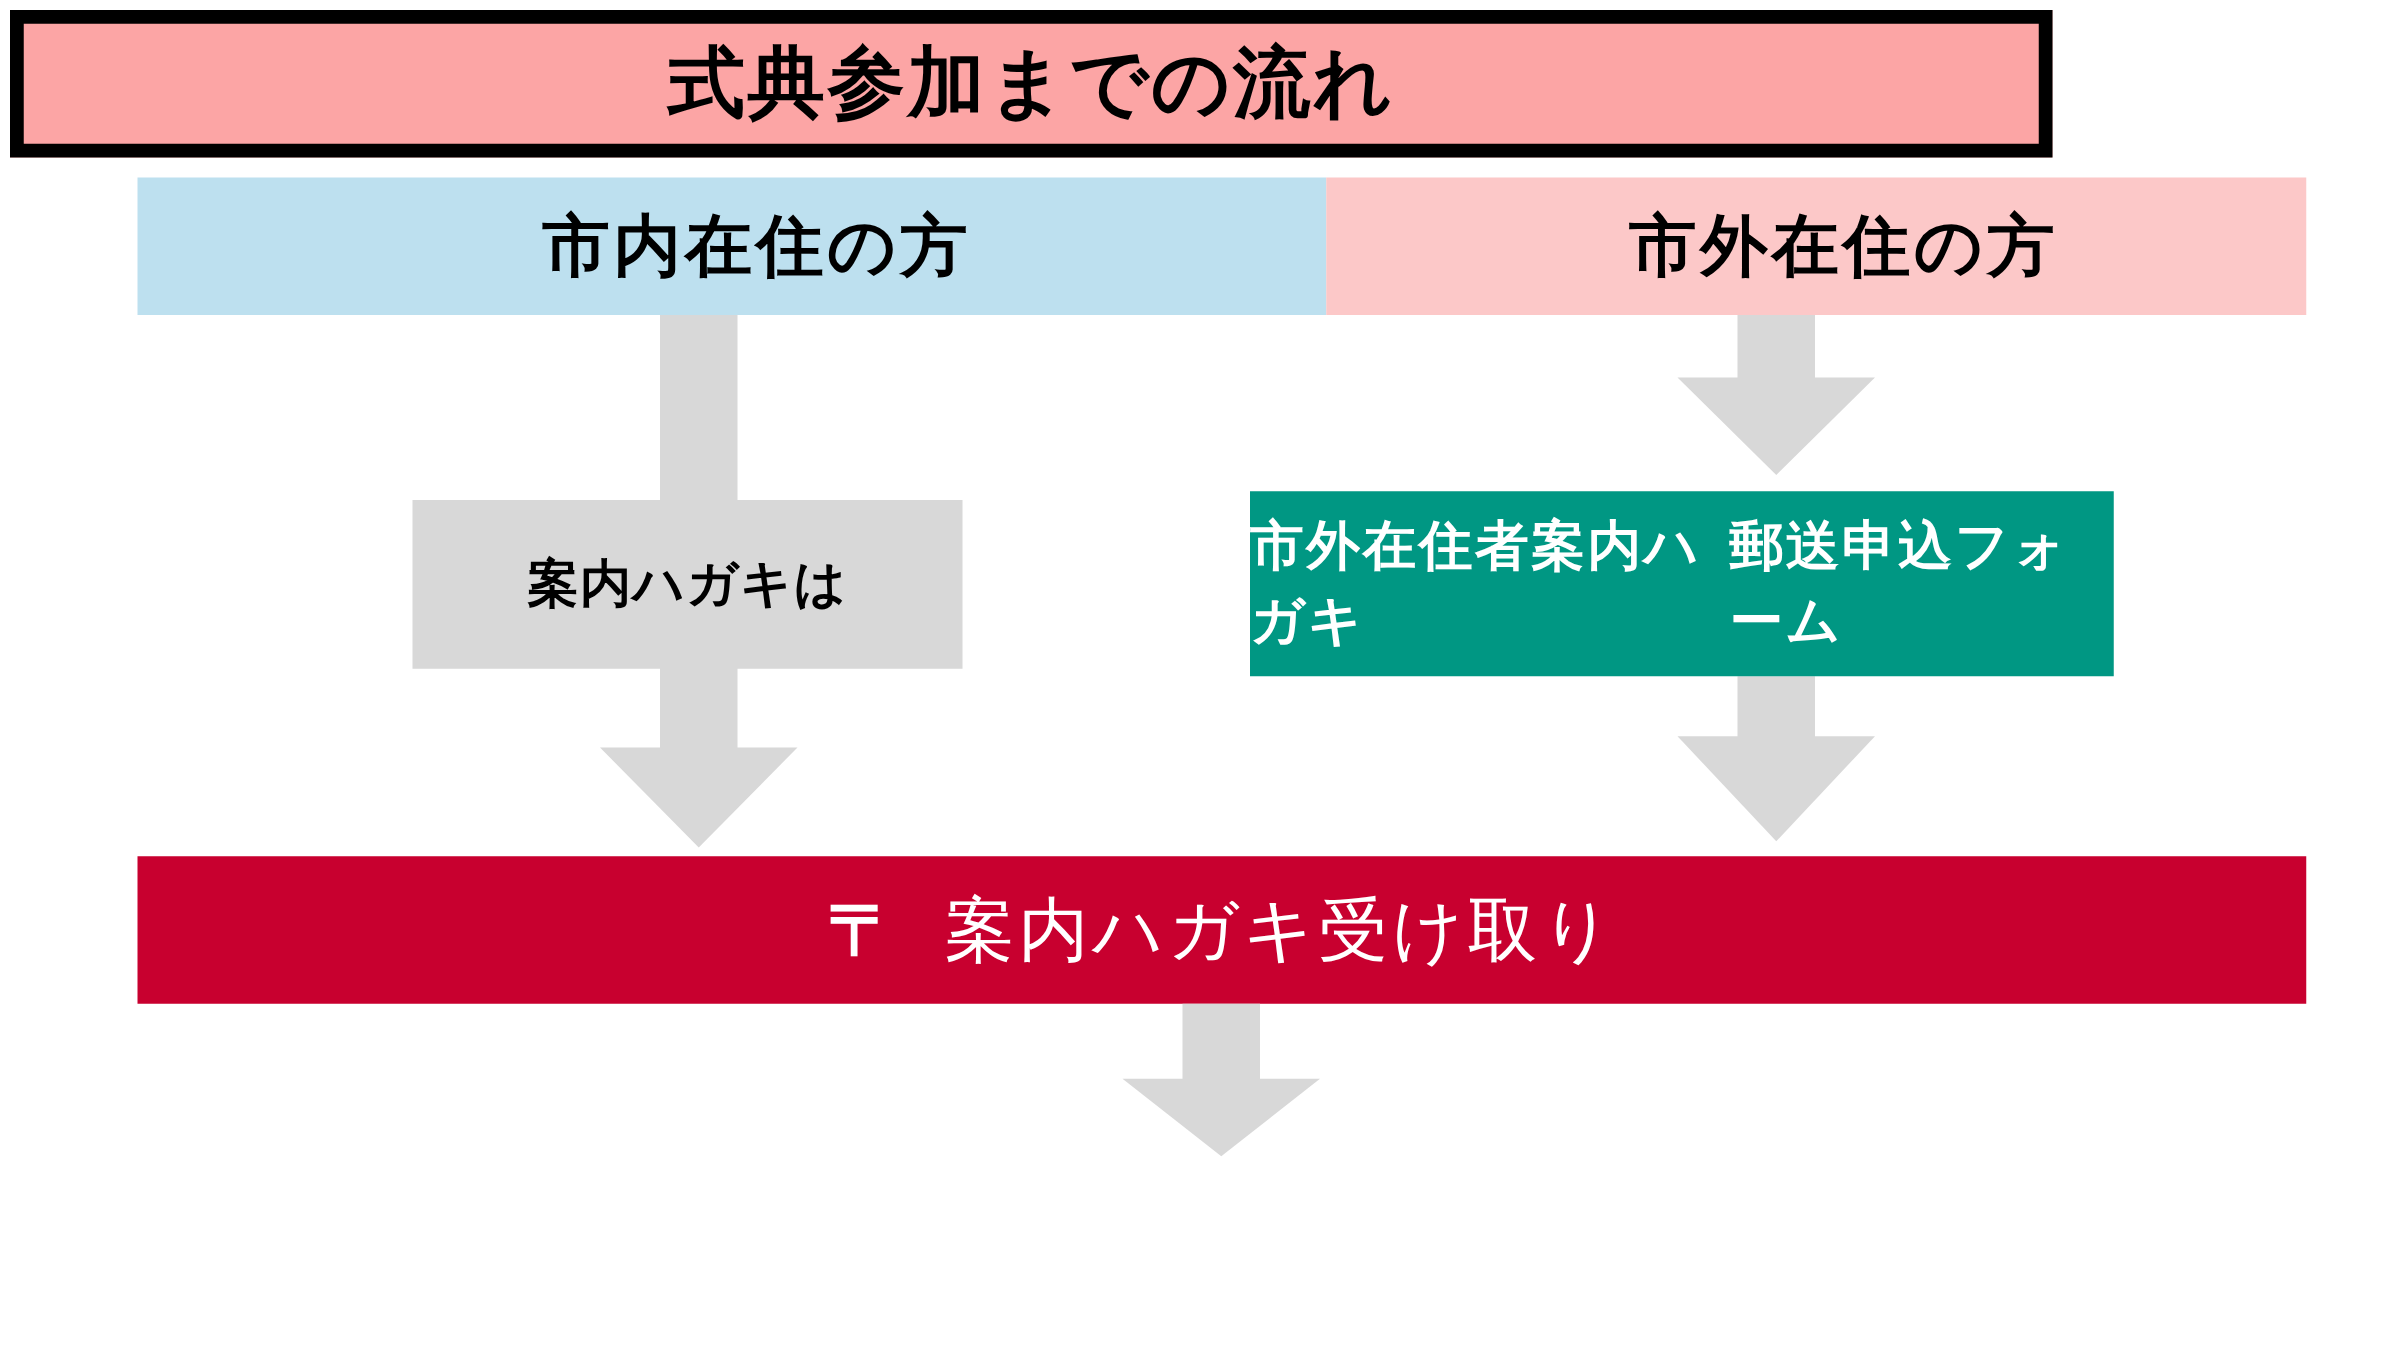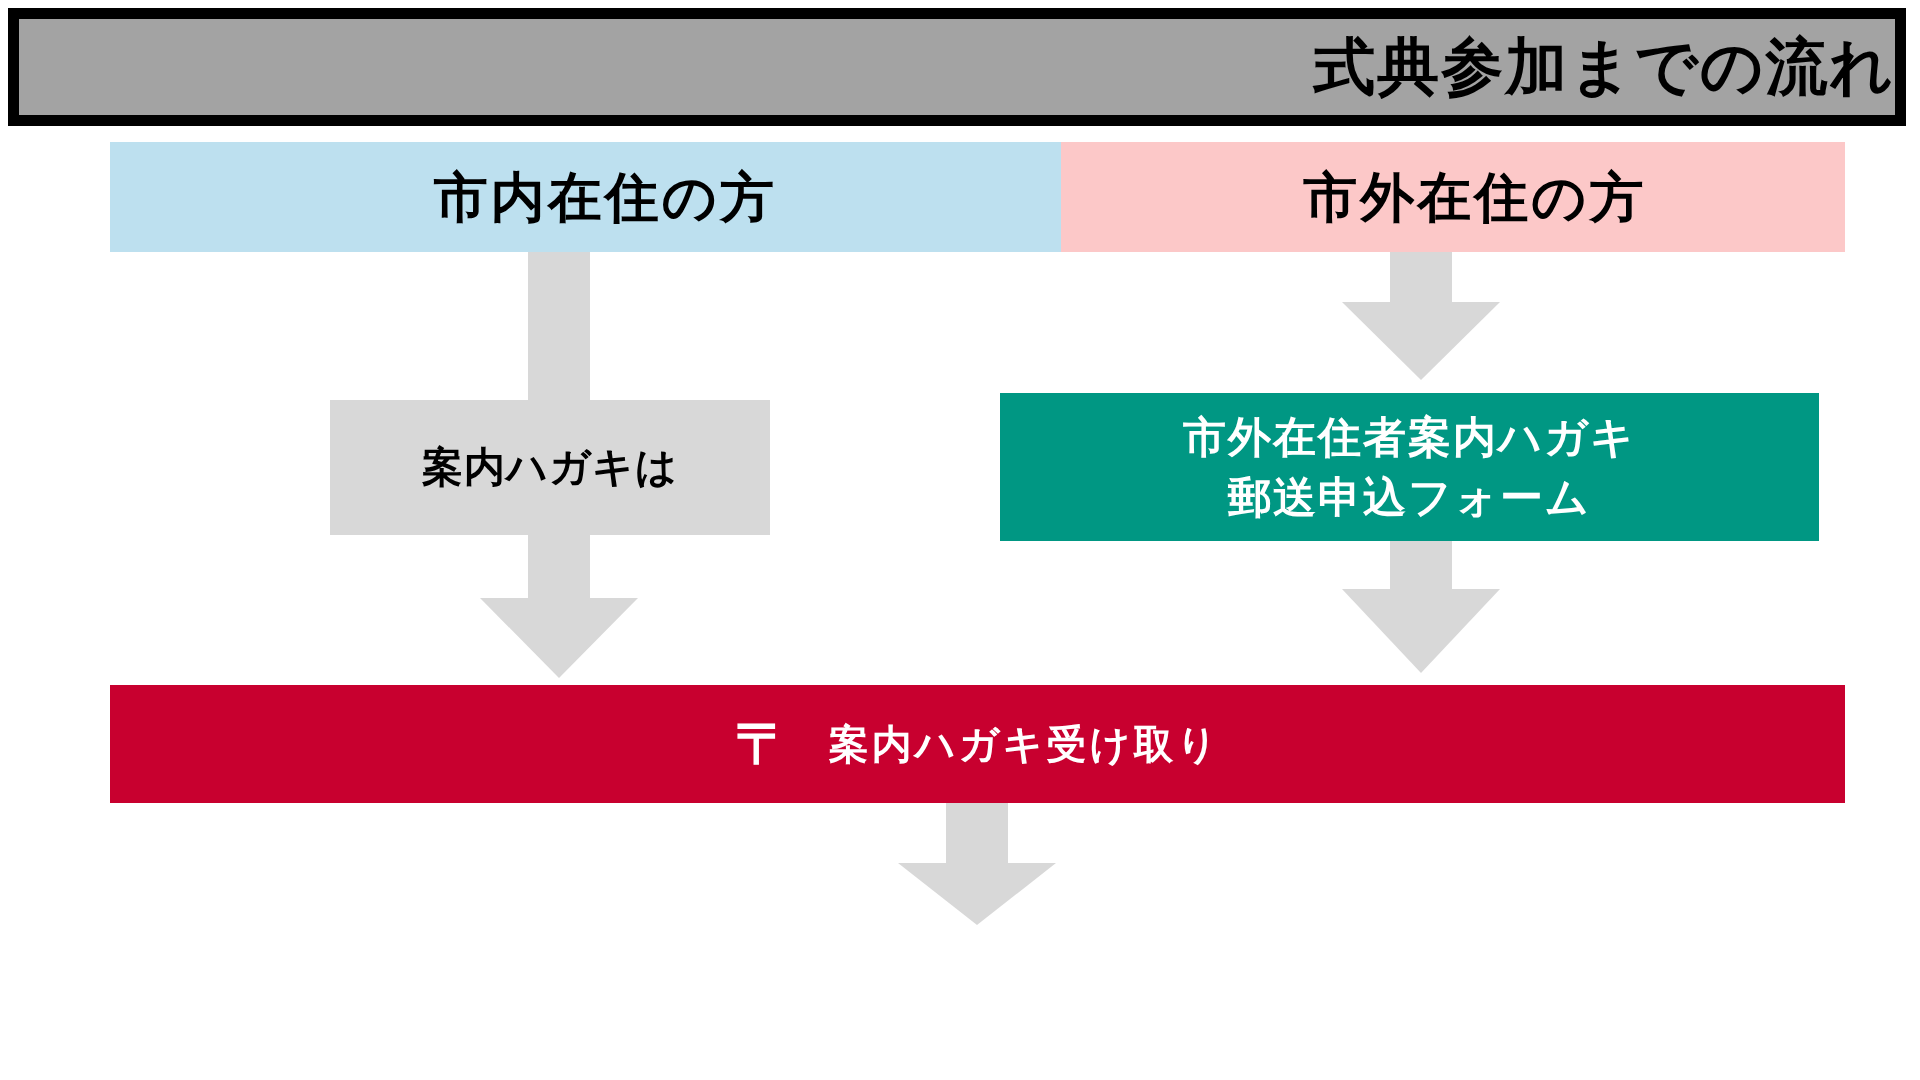--- a/index.html
+++ b/index.html
@@ -21,28 +21,28 @@
     width: 1920px;
     height: 1080px;
     box-sizing: border-box;
   }
 
   
   .title-box {
     position: absolute;
     left: 8px;
     top: 8px;
-    width: 1898px;
+    width: 1634px;
     height: 118px;
     border: 11px solid #000000;
     box-sizing: border-box;
-    background: #a3a3a3;
-    display: flex;
-    align-items: center;
-    justify-content: flex-end;
+    background: #fca5a5;
+    display: flex;
+    align-items: center;
+    justify-content: center;
   }
   .title-text {
     font-size: 62px;
     font-weight: 700;
     color: #000000;
     letter-spacing: 2px;
     line-height: 1;
   }
 
   
@@ -104,25 +104,25 @@
     color: #000000;
     line-height: 1.45;
     letter-spacing: 1px;
   }
 
   
   .teal-box {
     position: absolute;
     left: 1000px;
     top: 393px;
-    width: 819px;
+    width: 691px;
     height: 148px;
     background: #009783;
     display: flex;
-    flex-direction: column;
+    flex-direction: row;
     align-items: center;
     justify-content: center;
     z-index: 3;
   }
   .teal-line {
     font-size: 43px;
     font-weight: 700;
     color: #ffffff;
     line-height: 1.4;
     letter-spacing: 2px;
@@ -141,22 +141,22 @@
     justify-content: center;
     gap: 38px;
   }
   .red-bar .postal-mark {
     font-size: 56px;
     font-weight: 700;
     color: #ffffff;
     line-height: 1;
   }
   .red-bar .red-text {
-    font-size: 40px;
-    font-weight: 700;
+    font-size: 56px;
+    font-weight: 400;
     color: #ffffff;
     letter-spacing: 3px;
     line-height: 1;
   }
 
   
   .yellow-bar {
     position: absolute;
     left: 110px;
     top: 948px;

